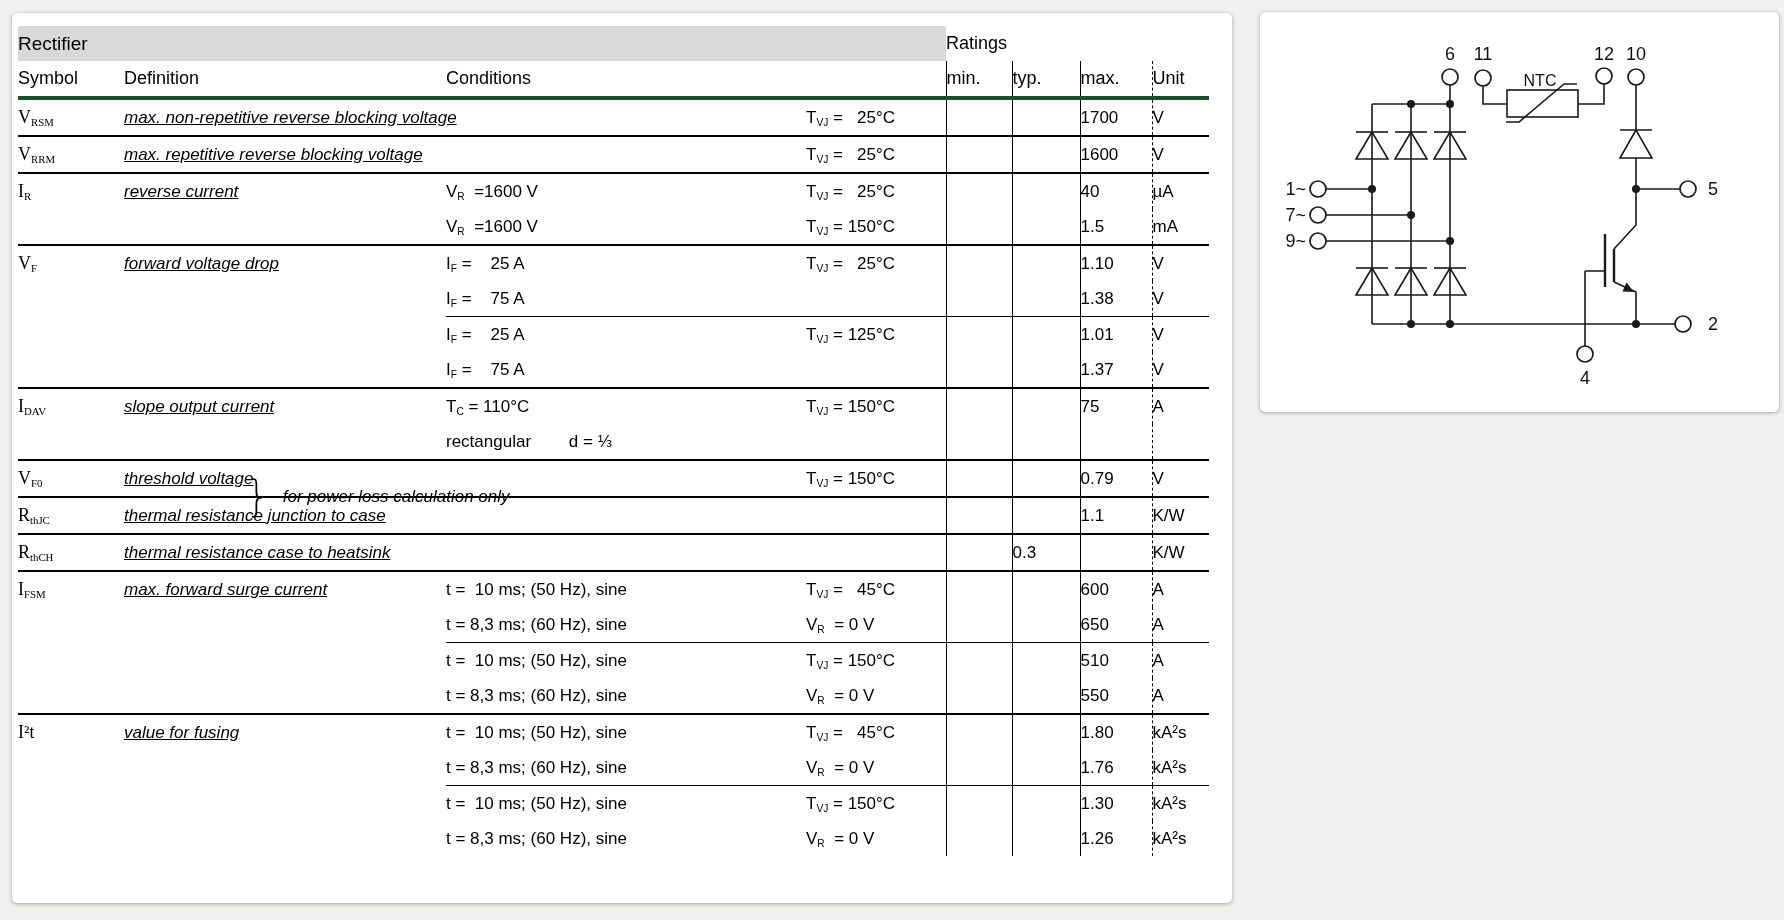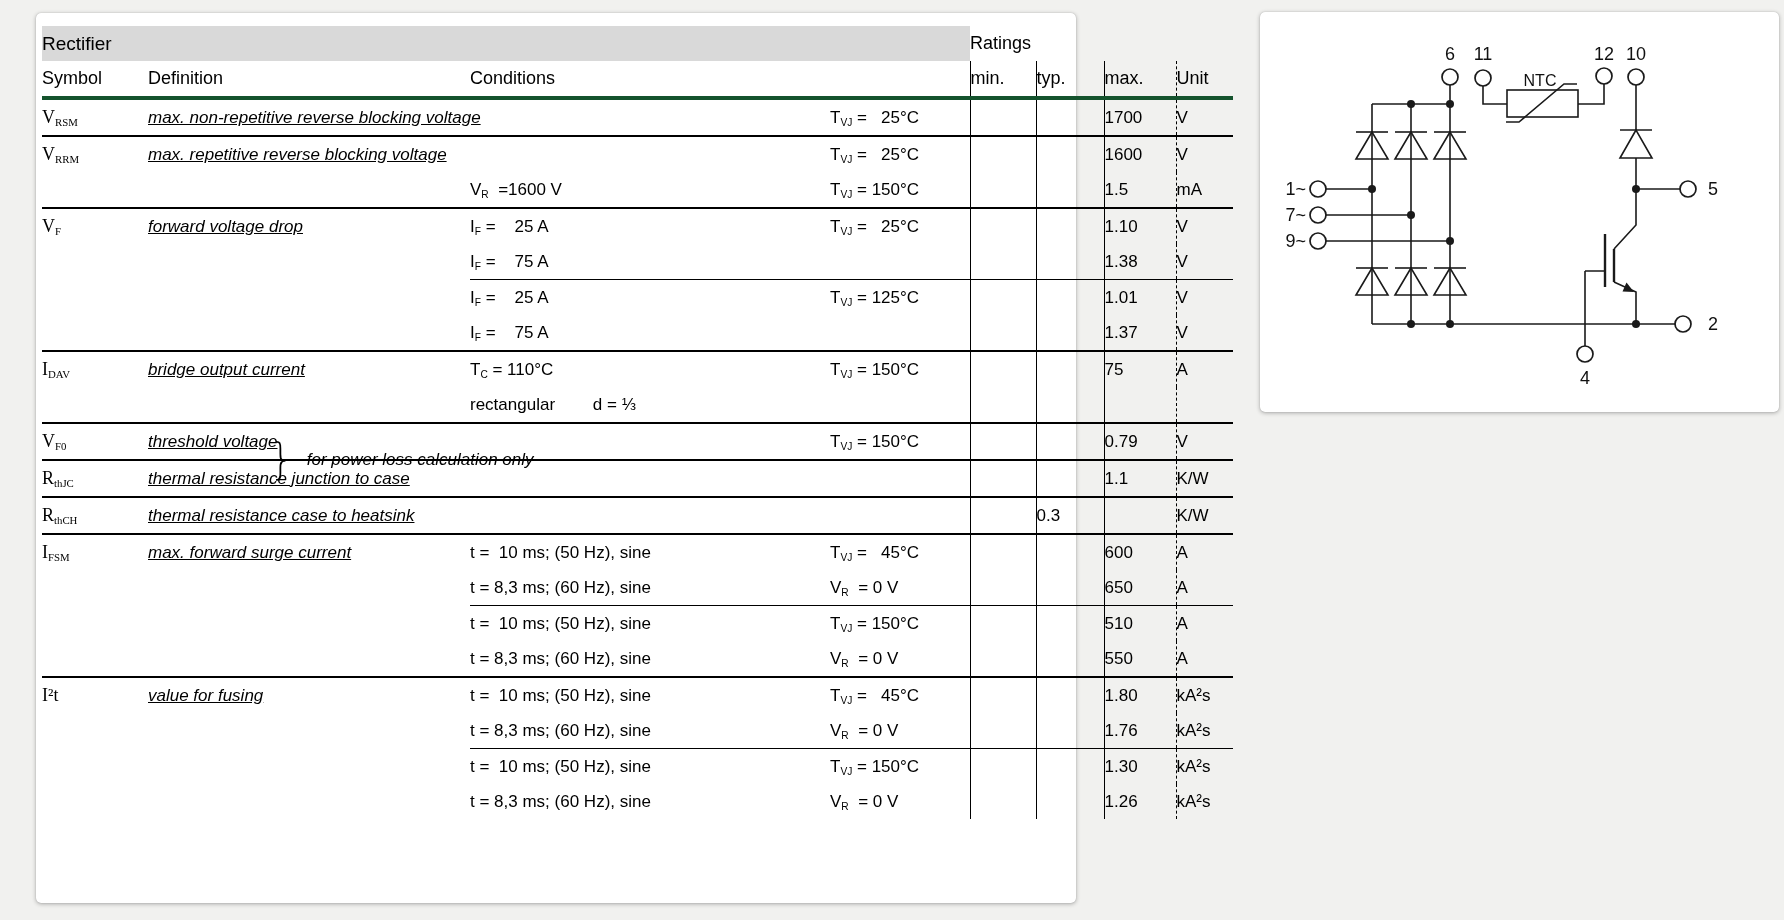--- a/index.html
+++ b/index.html
@@ -5,21 +5,21 @@
   html,body { margin:0; padding:0; }
   body {
     width:1784px; height:920px; position:relative; overflow:hidden;
     background:#f1f1ef; color:#000;
     font-family:"Liberation Sans","DejaVu Sans",sans-serif;
   }
   .panel {
     position:absolute; background:#ffffff; border-radius:5px;
     box-shadow:0 1px 4px rgba(0,0,0,0.30), 0 0 1px rgba(0,0,0,0.25);
   }
-  #table-panel { left:36px; top:13px; width:1040px; height:890px; padding:13px 0 16px 6px; box-sizing:border-box; }
+  #table-panel { left:12px; top:13px; width:1220px; height:890px; padding:13px 0 16px 6px; box-sizing:border-box; }
   #diagram-panel { left:1260px; top:12px; width:519px; height:400px; }
 
   table#ratings-table { border-collapse:collapse; table-layout:fixed; width:1191px; font-size:17px; }
   #ratings-table th, #ratings-table td {
     padding:0; margin:0; white-space:pre; overflow:visible;
     height:35px; vertical-align:middle; text-align:left; font-weight:normal;
   }
   
   tr.band-row th { height:31px; border:none; }
   th.band { background:#d9d9d9; font-size:19px; font-weight:bold; padding-left:16px; }
@@ -117,20 +117,30 @@
         <tr class="g">
           <td class="col-symbol">V<sub>RRM</sub></td>
           <td class="col-def">max. repetitive reverse blocking voltage</td>
           <td class="col-c1"></td>
           <td class="col-c2">T<sub>VJ</sub> =   25°C</td>
           <td class="col-min vline"></td>
           <td class="col-typ vline"></td>
           <td class="col-max vline">1600</td>
           <td class="col-unit vdash">V</td>
         </tr>
+        <tr class="g">
+          <td class="col-symbol">I<sub>R</sub></td>
+          <td class="col-def">reverse current</td>
+          <td class="col-c1">V<sub>R</sub>  =1600 V</td>
+          <td class="col-c2">T<sub>VJ</sub> =   25°C</td>
+          <td class="col-min vline"></td>
+          <td class="col-typ vline"></td>
+          <td class="col-max vline">40</td>
+          <td class="col-unit vdash">µA</td>
+        </tr>
         <tr>
           <td class="col-symbol"></td>
           <td class="col-def"></td>
           <td class="col-c1">V<sub>R</sub>  =1600 V</td>
           <td class="col-c2">T<sub>VJ</sub> = 150°C</td>
           <td class="col-min vline"></td>
           <td class="col-typ vline"></td>
           <td class="col-max vline">1.5</td>
           <td class="col-unit vdash">mA</td>
         </tr>
@@ -169,21 +179,21 @@
           <td class="col-def"></td>
           <td class="col-c1">I<sub>F</sub> =    75 A</td>
           <td class="col-c2"></td>
           <td class="col-min vline"></td>
           <td class="col-typ vline"></td>
           <td class="col-max vline">1.37</td>
           <td class="col-unit vdash">V</td>
         </tr>
         <tr class="g">
           <td class="col-symbol">I<sub>DAV</sub></td>
-          <td class="col-def">bridge output current</td>
+          <td class="col-def">slope output current</td>
           <td class="col-c1">T<sub>C</sub> = 110°C</td>
           <td class="col-c2">T<sub>VJ</sub> = 150°C</td>
           <td class="col-min vline"></td>
           <td class="col-typ vline"></td>
           <td class="col-max vline">75</td>
           <td class="col-unit vdash">A</td>
         </tr>
         <tr>
           <td class="col-symbol"></td>
           <td class="col-def"></td>

